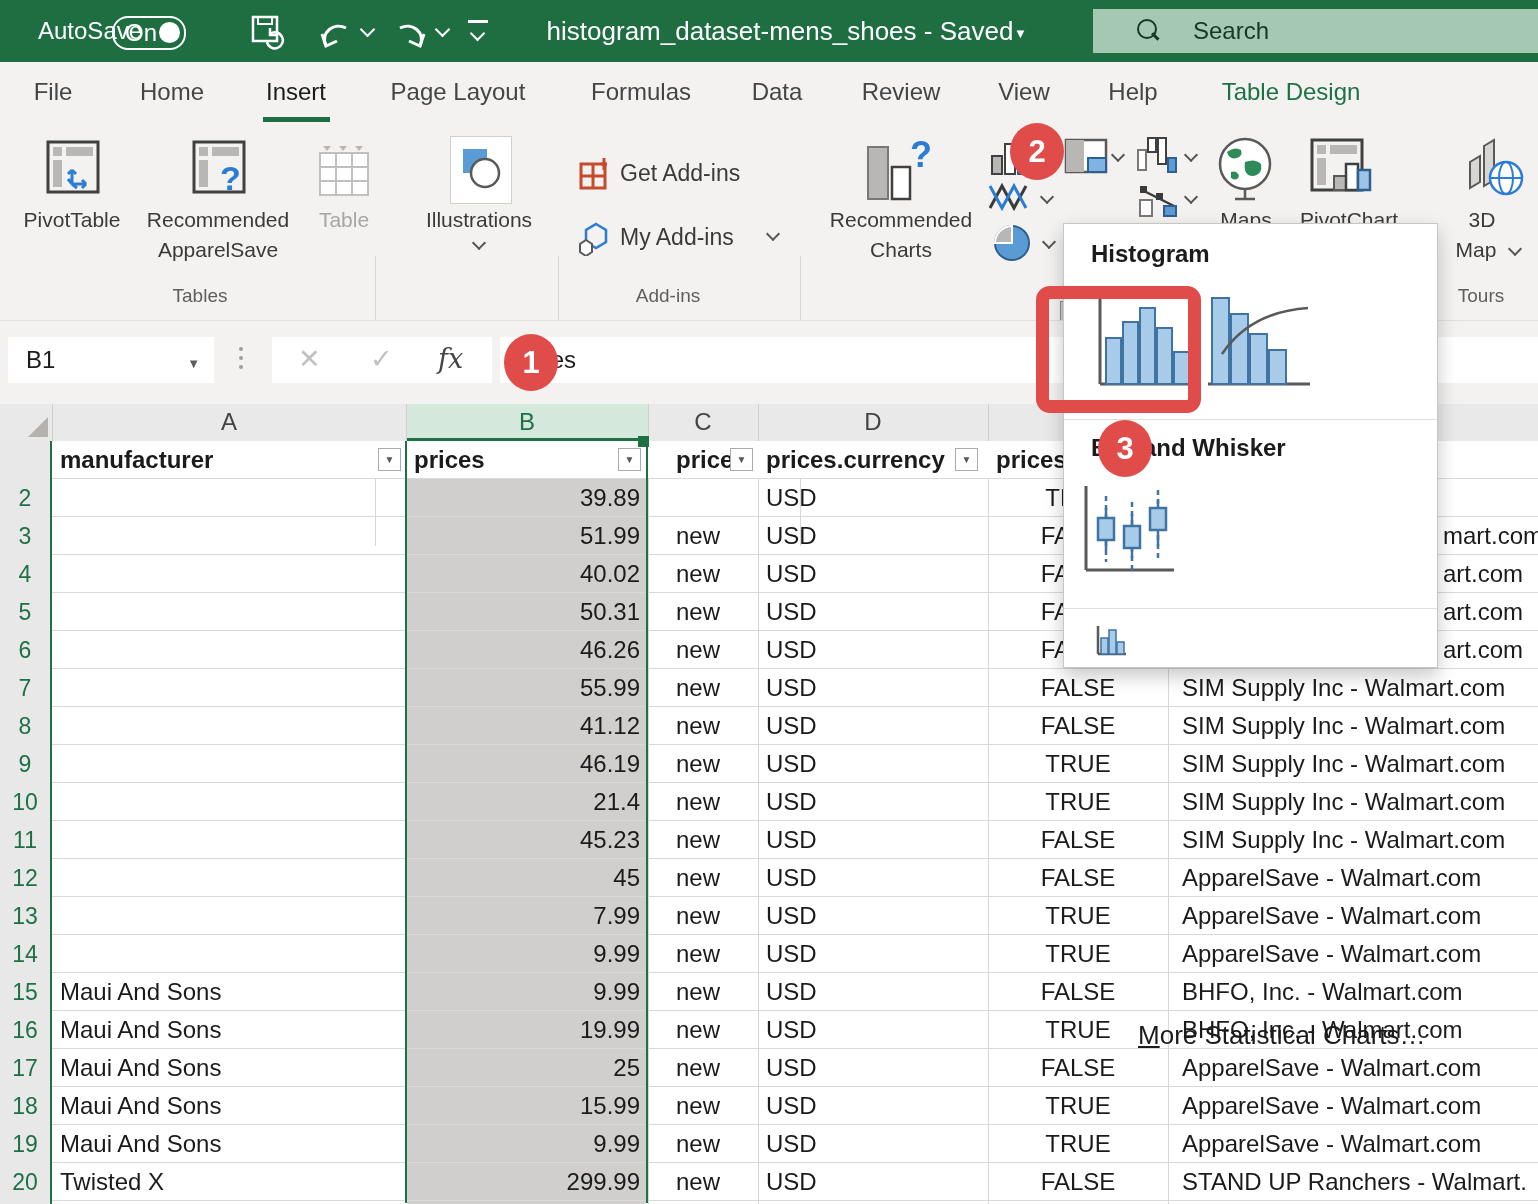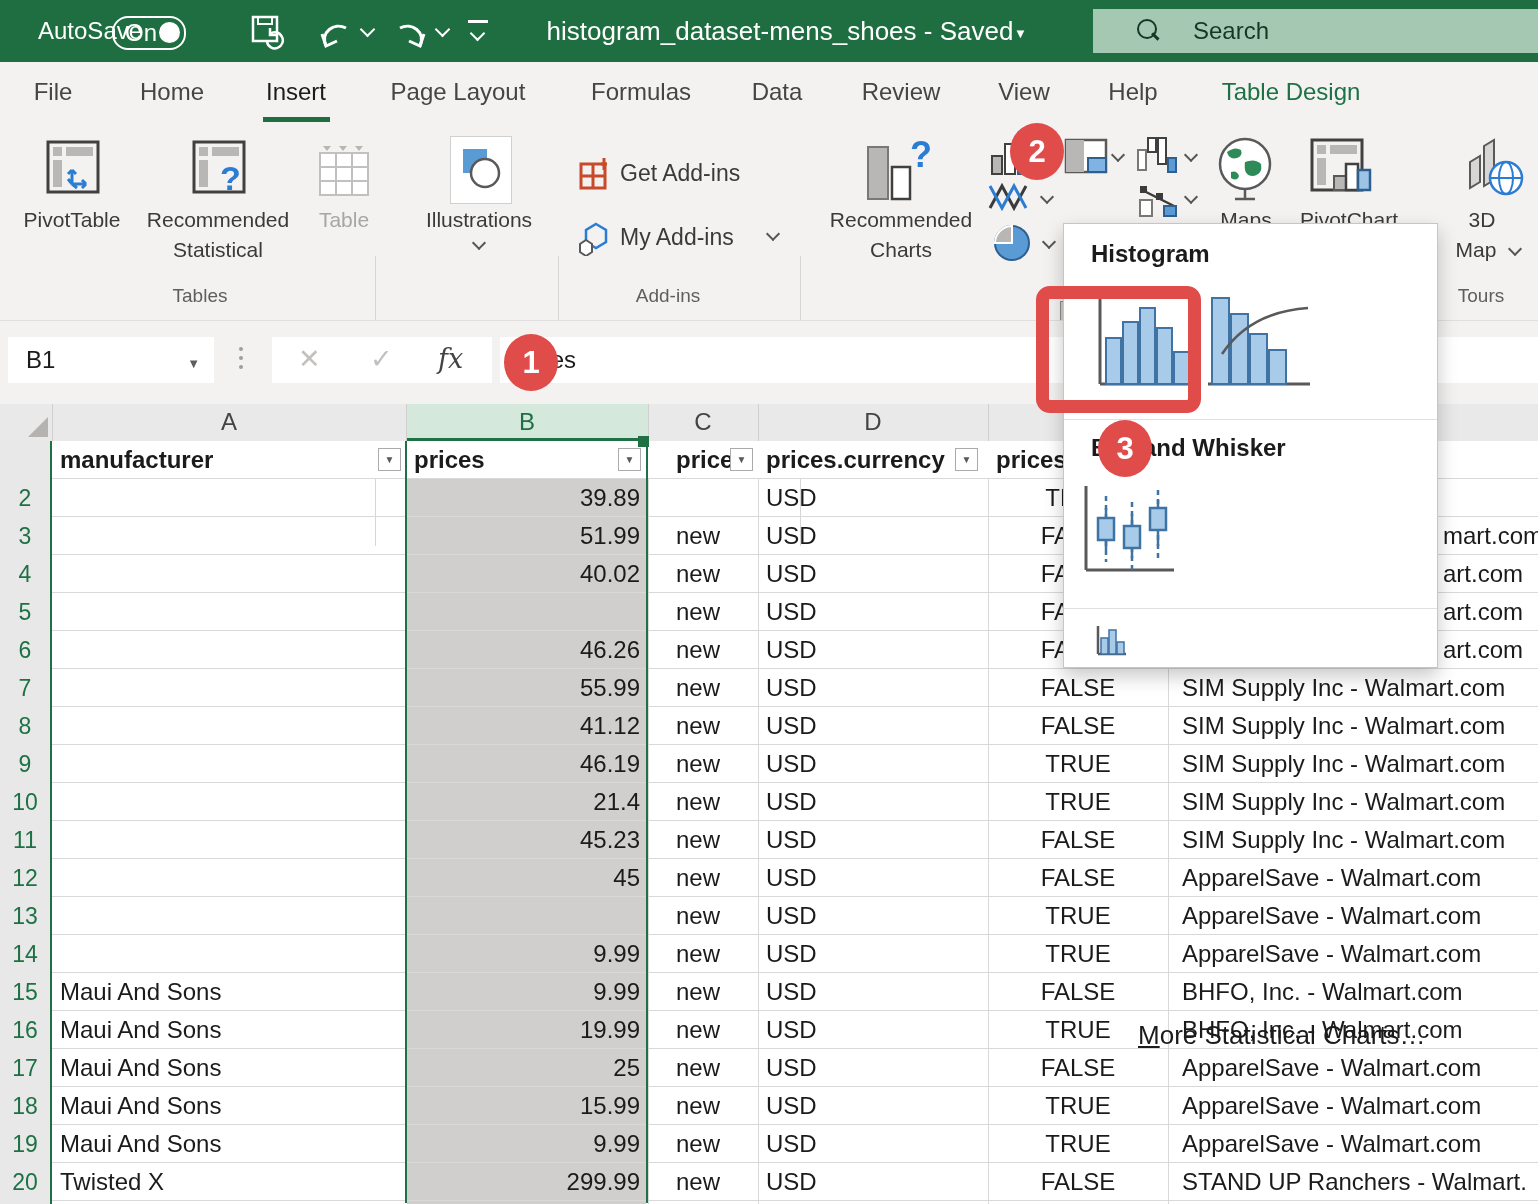--- a/index.html
+++ b/index.html
@@ -161,21 +161,21 @@
     <span class="rib-lbl" style="left:72px;top:83px;">PivotTable</span>
 
     <svg class="abs" style="left:190px;top:13px;" width="58" height="62">
       <rect x="4" y="4" width="50" height="50" fill="none" stroke="#404040" stroke-width="3"></rect>
       <rect x="9" y="9" width="9" height="9" fill="#b9b7b5"></rect>
       <rect x="22" y="9" width="27" height="9" fill="#b9b7b5"></rect>
       <rect x="9" y="22" width="9" height="27" fill="#b9b7b5"></rect>
       <text x="30" y="52" font-size="34" font-weight="bold" fill="#2b7cd3" font-family="Liberation Sans,sans-serif">?</text>
     </svg>
     <span class="rib-lbl" style="left:218px;top:83px;">Recommended</span>
-    <span class="rib-lbl" style="left:218px;top:113px;">Statistical</span>
+    <span class="rib-lbl" style="left:218px;top:113px;">ApparelSave</span>
 
     <svg class="abs" style="left:316px;top:16px;" width="56" height="58">
       <rect x="4" y="12" width="48" height="42" fill="#fff" stroke="#c2c0be" stroke-width="2"></rect>
       <path d="M4 26 h48 M4 40 h48 M20 12 v42 M36 12 v42" stroke="#c2c0be" stroke-width="2"></path>
       <path d="M7 5 l8 0 -4 5 z M23 5 l8 0 -4 5 z M39 5 l8 0 -4 5 z" fill="#b9b7b5"></path>
     </svg>
     <span class="rib-lbl dis" style="left:344px;top:83px;">Table</span>
     <span class="grp-lbl" style="left:200px;top:160px;">Tables</span>
     <div class="vsep" style="left:375px;"></div>
 
@@ -375,20 +375,21 @@
       <div class="sheet-row" style="top: 555px;">
         <span class="cell ca"></span>
         <span class="cell cb">40.02</span>
         <span class="cell cc">new</span>
         <span class="cell cd">USD</span>
         <span class="cell ce">FALSE</span>
         <span class="cell cf ffrag">art.com</span>
       </div>
       <div class="sheet-row" style="top: 593px;">
         <span class="cell ca"></span>
+        <span class="cell cb">50.31</span>
         <span class="cell cc">new</span>
         <span class="cell cd">USD</span>
         <span class="cell ce">FALSE</span>
         <span class="cell cf ffrag">art.com</span>
       </div>
       <div class="sheet-row" style="top: 631px;">
         <span class="cell ca"></span>
         <span class="cell cb">46.26</span>
         <span class="cell cc">new</span>
         <span class="cell cd">USD</span>
@@ -438,20 +439,21 @@
       <div class="sheet-row" style="top: 859px;">
         <span class="cell ca"></span>
         <span class="cell cb">45</span>
         <span class="cell cc">new</span>
         <span class="cell cd">USD</span>
         <span class="cell ce">FALSE</span>
         <span class="cell cf">ApparelSave - Walmart.com</span>
       </div>
       <div class="sheet-row" style="top: 897px;">
         <span class="cell ca"></span>
+        <span class="cell cb">7.99</span>
         <span class="cell cc">new</span>
         <span class="cell cd">USD</span>
         <span class="cell ce">TRUE</span>
         <span class="cell cf">ApparelSave - Walmart.com</span>
       </div>
       <div class="sheet-row" style="top: 935px;">
         <span class="cell ca"></span>
         <span class="cell cb">9.99</span>
         <span class="cell cc">new</span>
         <span class="cell cd">USD</span>

